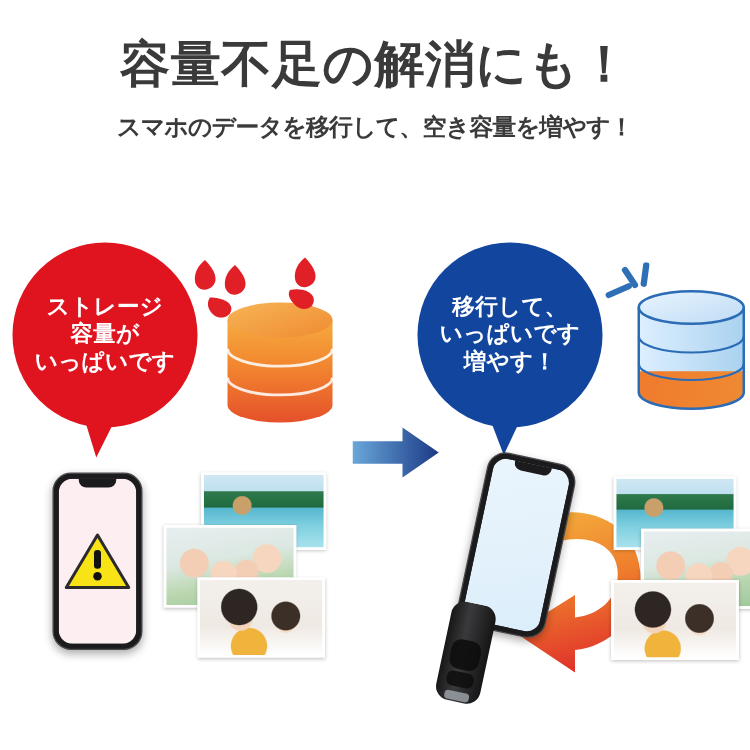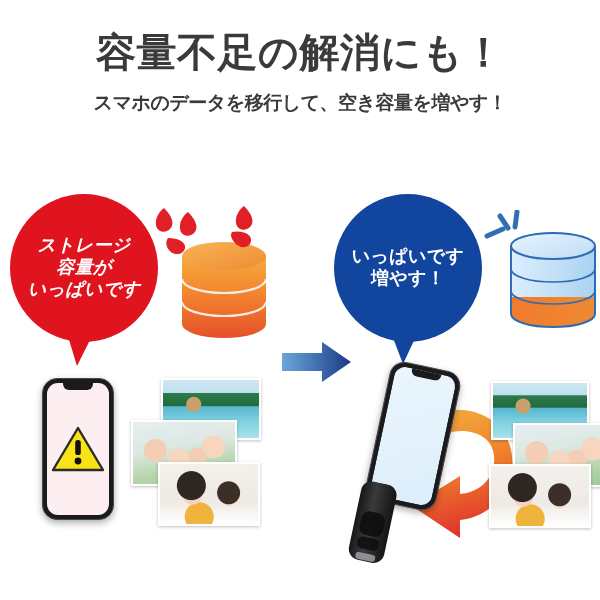--- a/index.html
+++ b/index.html
@@ -18,21 +18,21 @@
   .subhead{
     position:absolute;left:0;top:92px;width:600px;text-align:center;
     font-size:19px;font-weight:bold;color:#3a3a3a;letter-spacing:-0.5px;
     line-height:1.2;white-space:nowrap;
   }
 
   
   .bubble{position:absolute;border-radius:50%;display:flex;align-items:center;
           justify-content:center;text-align:center;color:#fff;font-weight:bold;}
   .bubble .btxt{line-height:1.22;font-size:18px;letter-spacing:.3px;}
-  .bubble-red{left:10px;top:194px;width:148px;height:148px;background:#e0141f;font-style:italic;}
+  .bubble-red{left:10px;top:194px;width:148px;height:148px;background:#e0141f;}
   .bubble-blue{left:334px;top:194px;width:148px;height:148px;background:#12459e;}
   .tail{position:absolute;width:0;height:0;}
   .tail-red{
     left:66px;top:330px;
     border-left:11px solid transparent;border-right:18px solid transparent;
     border-top:36px solid #e0141f;
   }
   .tail-blue{
     left:390px;top:330px;
     border-left:13px solid transparent;border-right:16px solid transparent;
@@ -184,20 +184,21 @@
           <stop offset="0%" stop-color="#6aa7da"></stop>
           <stop offset="100%" stop-color="#1b3a85"></stop>
         </linearGradient>
       </defs>
       <path d="M0 12 L40 12 L40 1 L69 21 L40 41 L40 30 L0 30 Z" fill="url(#gArr)"></path>
     </svg>
   </div>
 
   <div class="bubble bubble-blue">
     <div class="btxt">
+      <div>移行して、</div>
       <div>いっぱいです</div>
       <div>増やす！</div>
     </div>
   </div>
   <div class="tail tail-blue"></div>
 
   <div class="db" style="left:506px;top:228px;">
     <svg width="94" height="110" viewBox="0 0 94 110">
       <defs>
         <linearGradient id="gBl" x1="0" y1="0" x2="1" y2="0">

